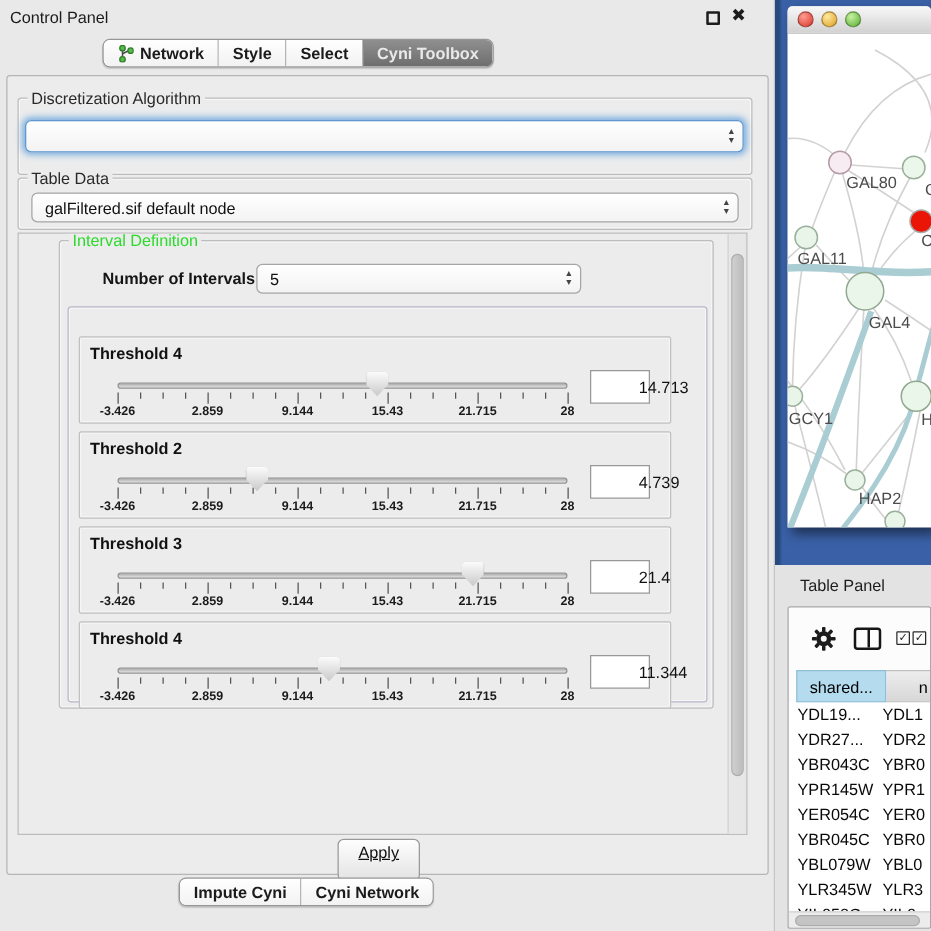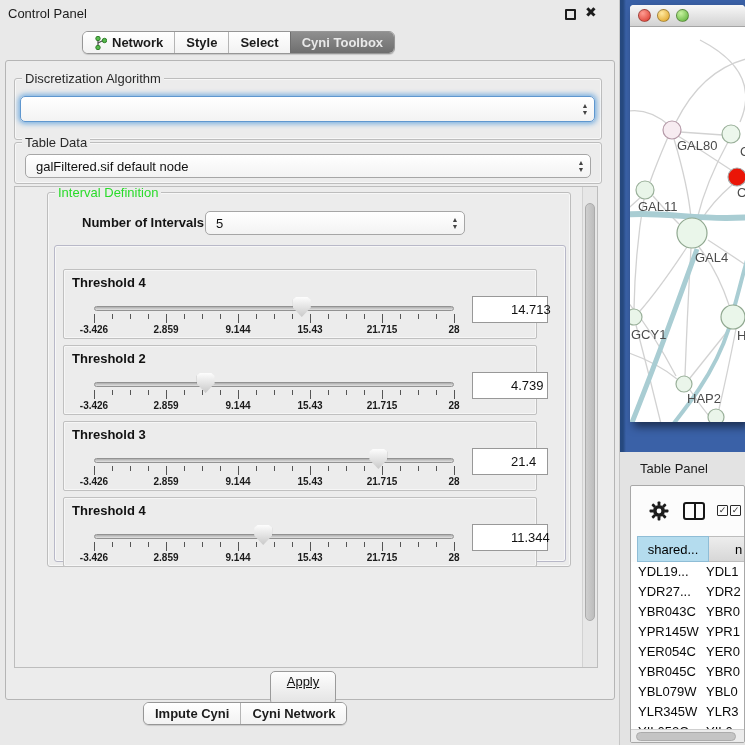--- a/index.html
+++ b/index.html
@@ -55,21 +55,21 @@
 
   .threshold-panel { position:absolute; left:8px; width:474px; height:70px; border:1px solid #c0c0c0; border-radius:2px; background:#ececec; box-shadow:inset 0 0 0 1px rgba(255,255,255,.55); }
   .thr-title { position:absolute; left:8px; top:5px; font-size:13px; font-weight:bold; color:#111; }
   .slider-body { position:absolute; left:30px; top:0; width:360px; height:70px; }
   .slider-track { position:absolute; left:0; top:36px; width:360px; height:5px; border:1px solid #929292; border-radius:3px; background:linear-gradient(#adadad,#e3e3e3); }
   .slider-thumb { position:absolute; top:27px; width:18px; height:20px; background:linear-gradient(#fdfdfd,#c9c9c9); clip-path:polygon(18% 0,82% 0,100% 14%,100% 52%,50% 100%,0 52%,0 14%); filter:drop-shadow(0 0 1px #777); }
   .slider-ticks { position:absolute; left:0; top:44px; width:360px; height:9px; }
   .slider-ticks .tick { position:absolute; top:0; width:1px; height:5px; background:#555; }
   .slider-ticks .tick.major { height:9px; }
   .tick-label { position:absolute; top:54px; transform:translateX(-50%); font-size:10px; font-weight:bold; color:#1a1a1a; white-space:nowrap; }
-  .value-box { position:absolute; left:408px; top:26px; width:76px; height:27px; background:#fff; border:1px solid #989898; font-size:13px; color:#111; text-align:left; line-height:25px; padding-right:5px;padding-left:38px; }
+  .value-box { position:absolute; left:408px; top:26px; width:48px; height:27px; background:#fff; border:1px solid #989898; font-size:13px; color:#111; text-align:center; line-height:25px; padding-right:5px;padding-left:38px; }
 
   #attr-group { left:32px; top:398px; width:524px; height:108px; }
   #numattr-label { left:10px; top:9px; font-size:13px; font-weight:bold; color:#151515; }
   #attr-list { left:18px; top:28px; width:460px; height:56px; background:#fff; border:1px solid #9a9a9a; overflow:hidden; }
   #attr-list .li { font-size:13px; height:16px; line-height:16px; padding-left:8px; color:#000; }
   #attr-list .list-vscroll { position:absolute; right:0; top:0; width:12px; height:100%; background:#ededed; border-left:1px solid #d5d5d5; }
   #attr-list .list-vscroll .vthumb { position:absolute; left:1px; top:1px; width:9px; height:44px; border-radius:4px; background:#bfbfbf; border:1px solid #a8a8a8; }
 
   #apply-btn { left:270px; top:671px; width:66px; height:34px; background:linear-gradient(#fefefe,#e3e3e3); border:1px solid #9a9a9a; border-radius:5px; font-size:13px; color:#111; text-align:center; line-height:19px;text-decoration:underline; }
 

